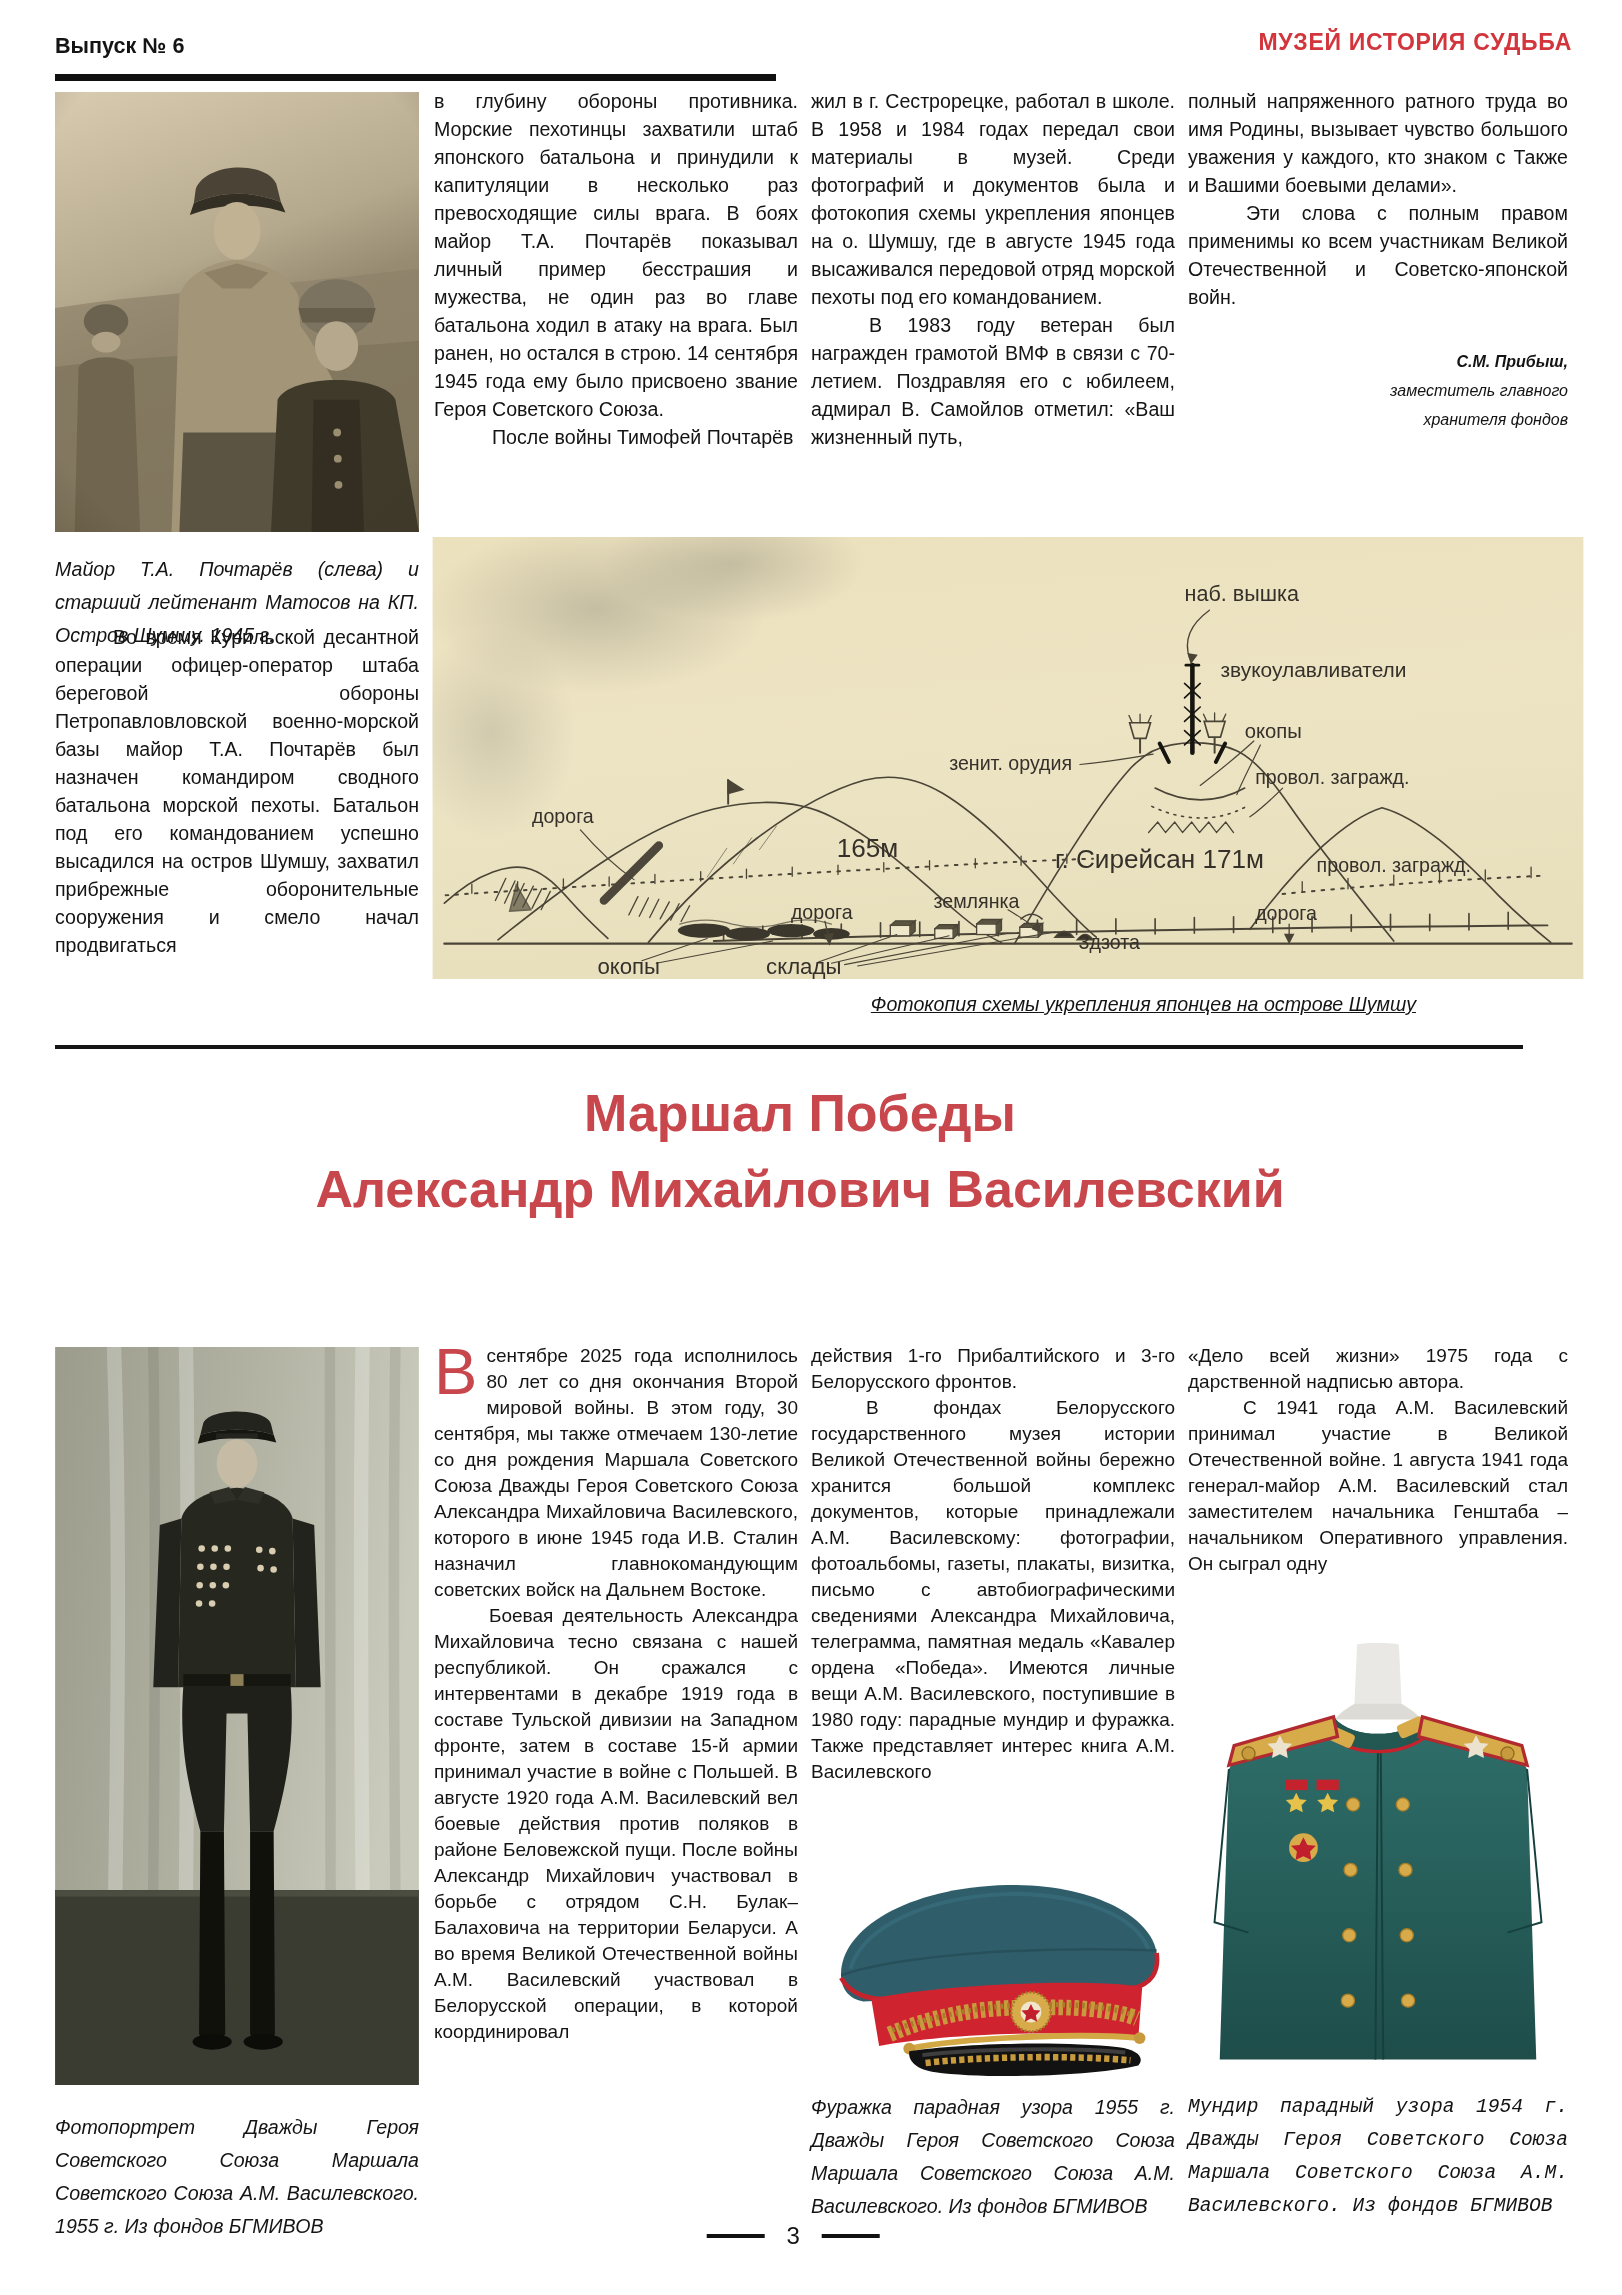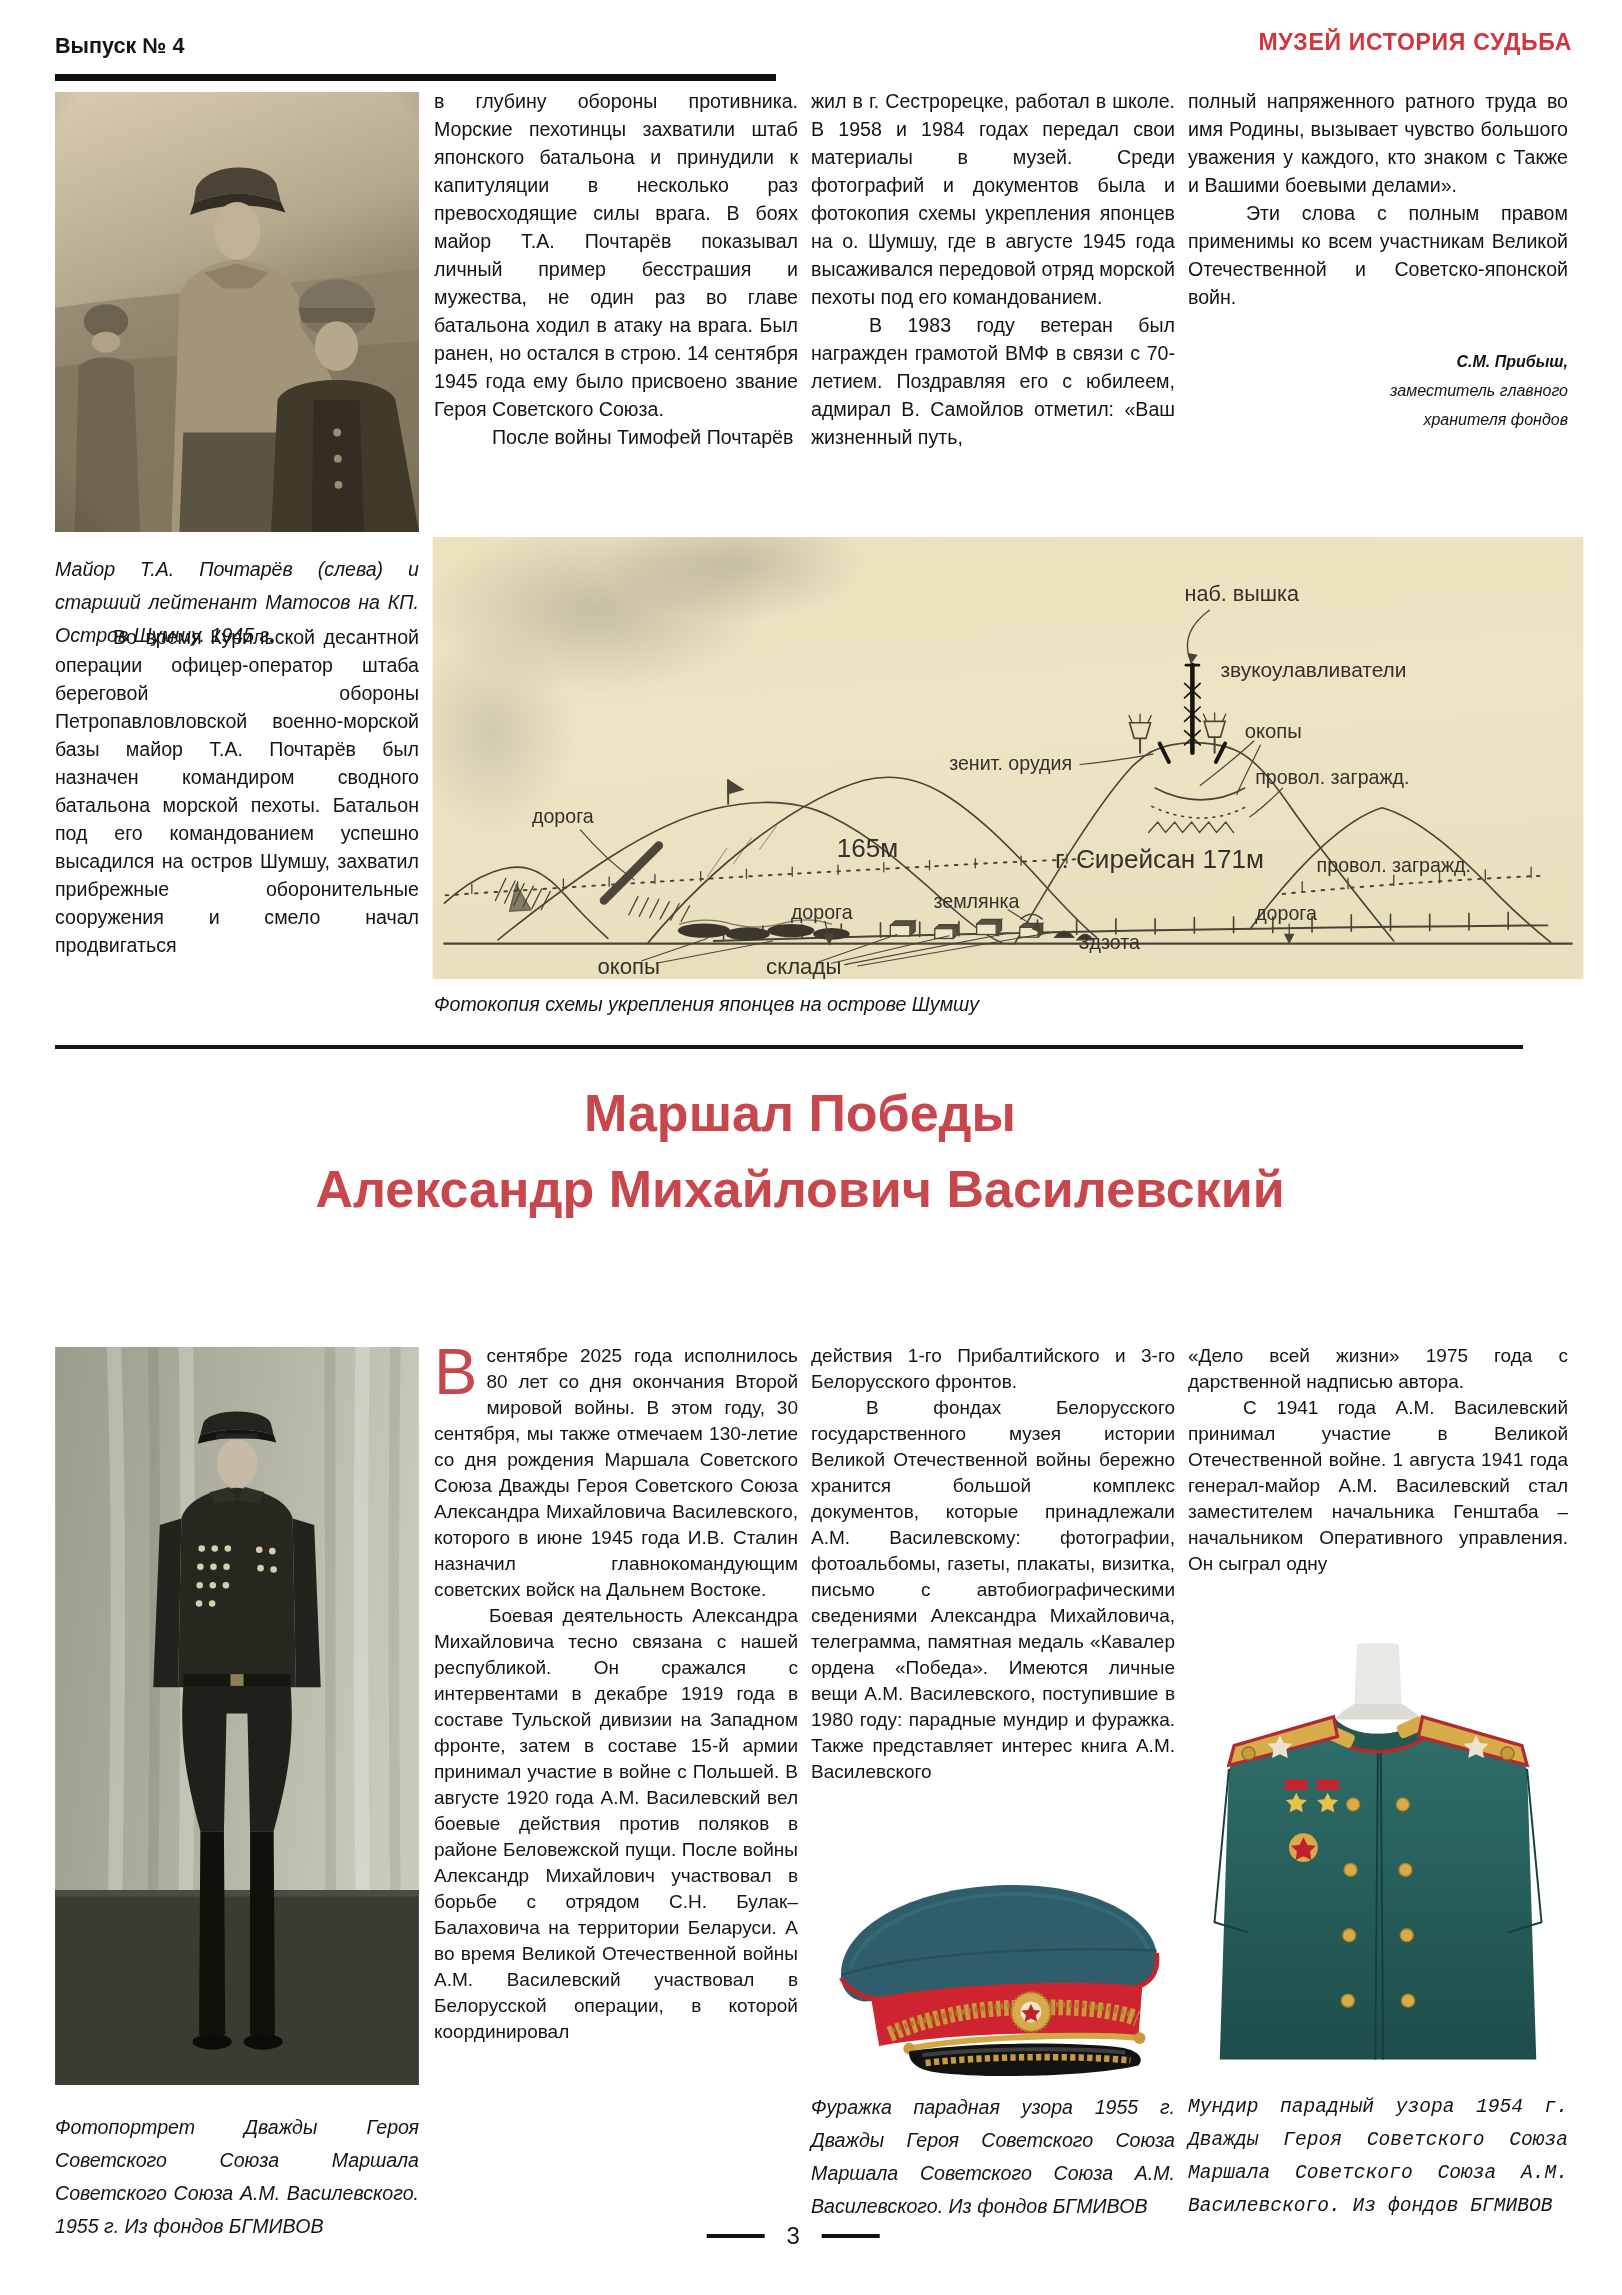--- a/index.html
+++ b/index.html
@@ -30,21 +30,21 @@
   .footer{left:0;right:0;top:2222px;display:flex;align-items:center;justify-content:center;gap:22px;transform:translateX(-18.3px);}
   .footer .dash{width:58px;height:3.3px;background:#111;}
   .footer .pn{font-size:24px;}
   svg text{font-family:"Liberation Sans","DejaVu Sans",sans-serif;}
 </style>
 </head>
 <body>
 
 <div class="page">
 
-  <div class="abs issue">Выпуск № 4</div>
+  <div class="abs issue">Выпуск № 6</div>
   <div class="abs masthead">МУЗЕЙ ИСТОРИЯ СУДЬБА</div>
   <div class="abs header-rule"></div>
 
   <figure class="abs" style="left:55px;top:92px;width:364px;height:440px;">
     <svg width="364" height="440" viewBox="0 0 556 672">
       <defs>
         <linearGradient id="p1sky" x1="0" y1="0" x2="0.3" y2="1">
           <stop offset="0" stop-color="#d8cbb0"></stop>
             <stop offset="0.45" stop-color="#b4a88d"></stop>
           <stop offset="0.62" stop-color="#978b72"></stop>
@@ -199,21 +199,21 @@
         <text x="152" y="438">дорога</text>
         <text x="548" y="584">дорога</text>
         <text x="1258" y="586">дорога</text>
         <text x="766" y="568">землянка</text>
         <text x="988" y="630">3дзота</text>
         <text x="252" y="668" font-size="34">окопы</text>
         <text x="510" y="668" font-size="34">склады</text>
       </g>
     </svg>
   </figure>
-  <div class="abs caption" style="left:434px;top:988px;width:982px;text-align:left;">Фотокопия схемы укрепления японцев на острове Шумшу</div>
+  <div class="abs caption" style="left:434px;top:988px;width:982px;text-align:right;text-decoration:underline;">Фотокопия схемы укрепления японцев на острове Шумшу</div>
 
   <div class="abs rule2"></div>
   <div class="abs big-title">
     <div class="t1">Маршал Победы</div>
     <div class="t2">Александр Михайлович Василевский</div>
   </div>
 
   <div class="bot">
 
     <figure class="abs" style="left:55px;top:1347px;width:364px;height:738px;">

